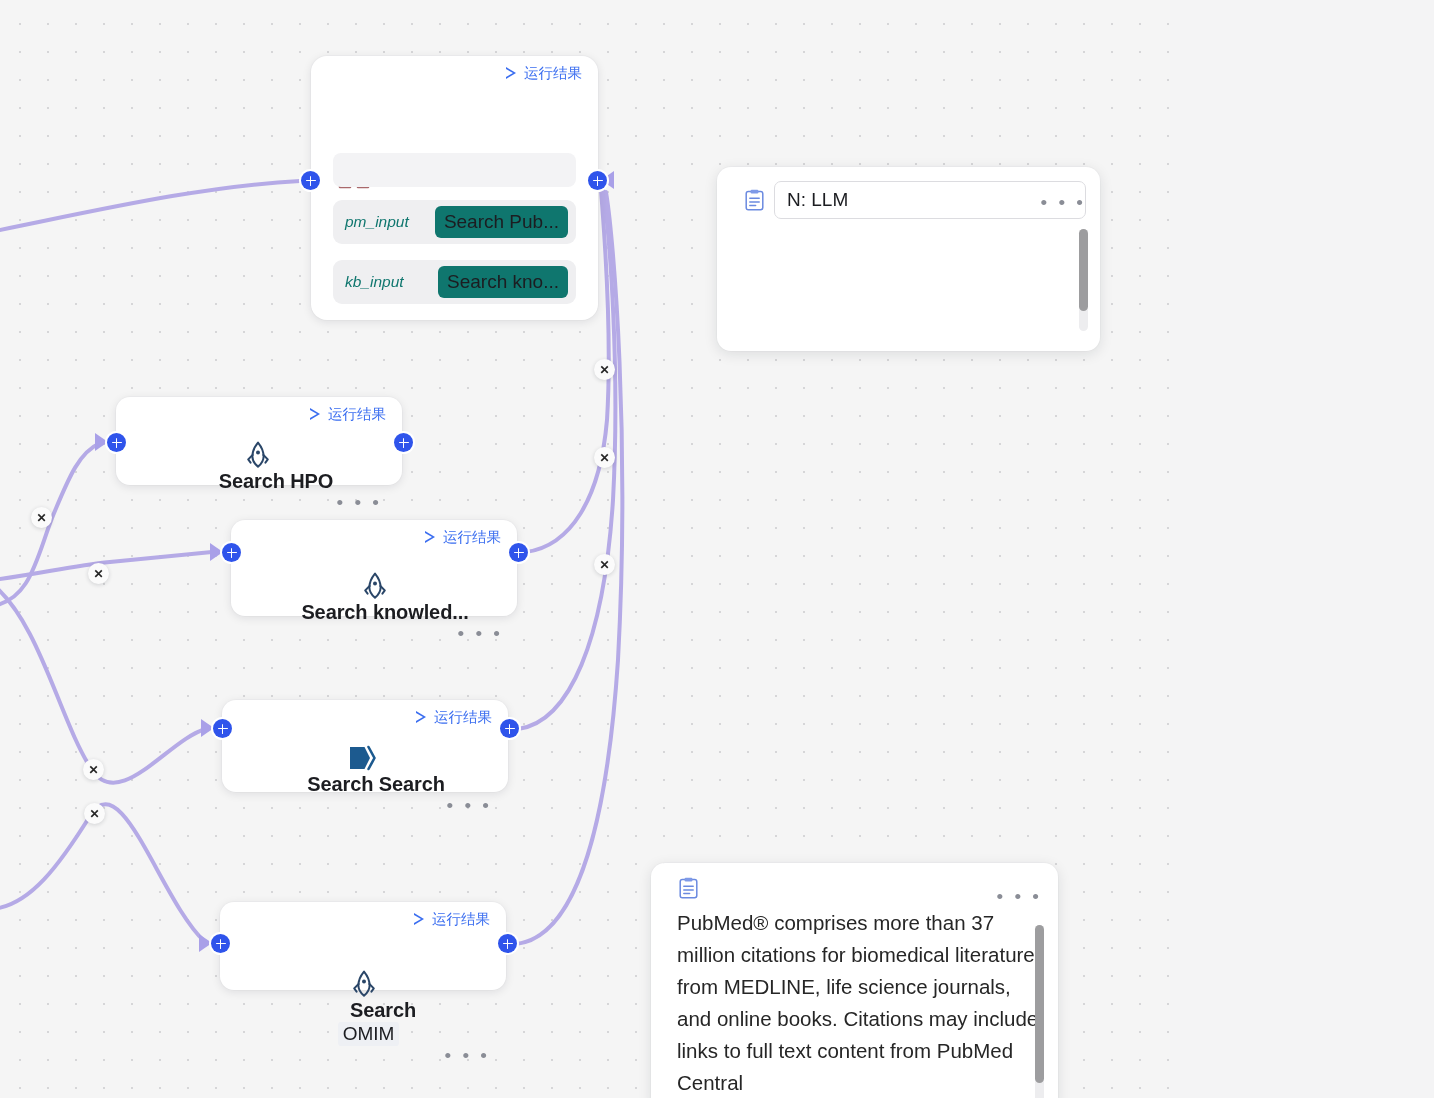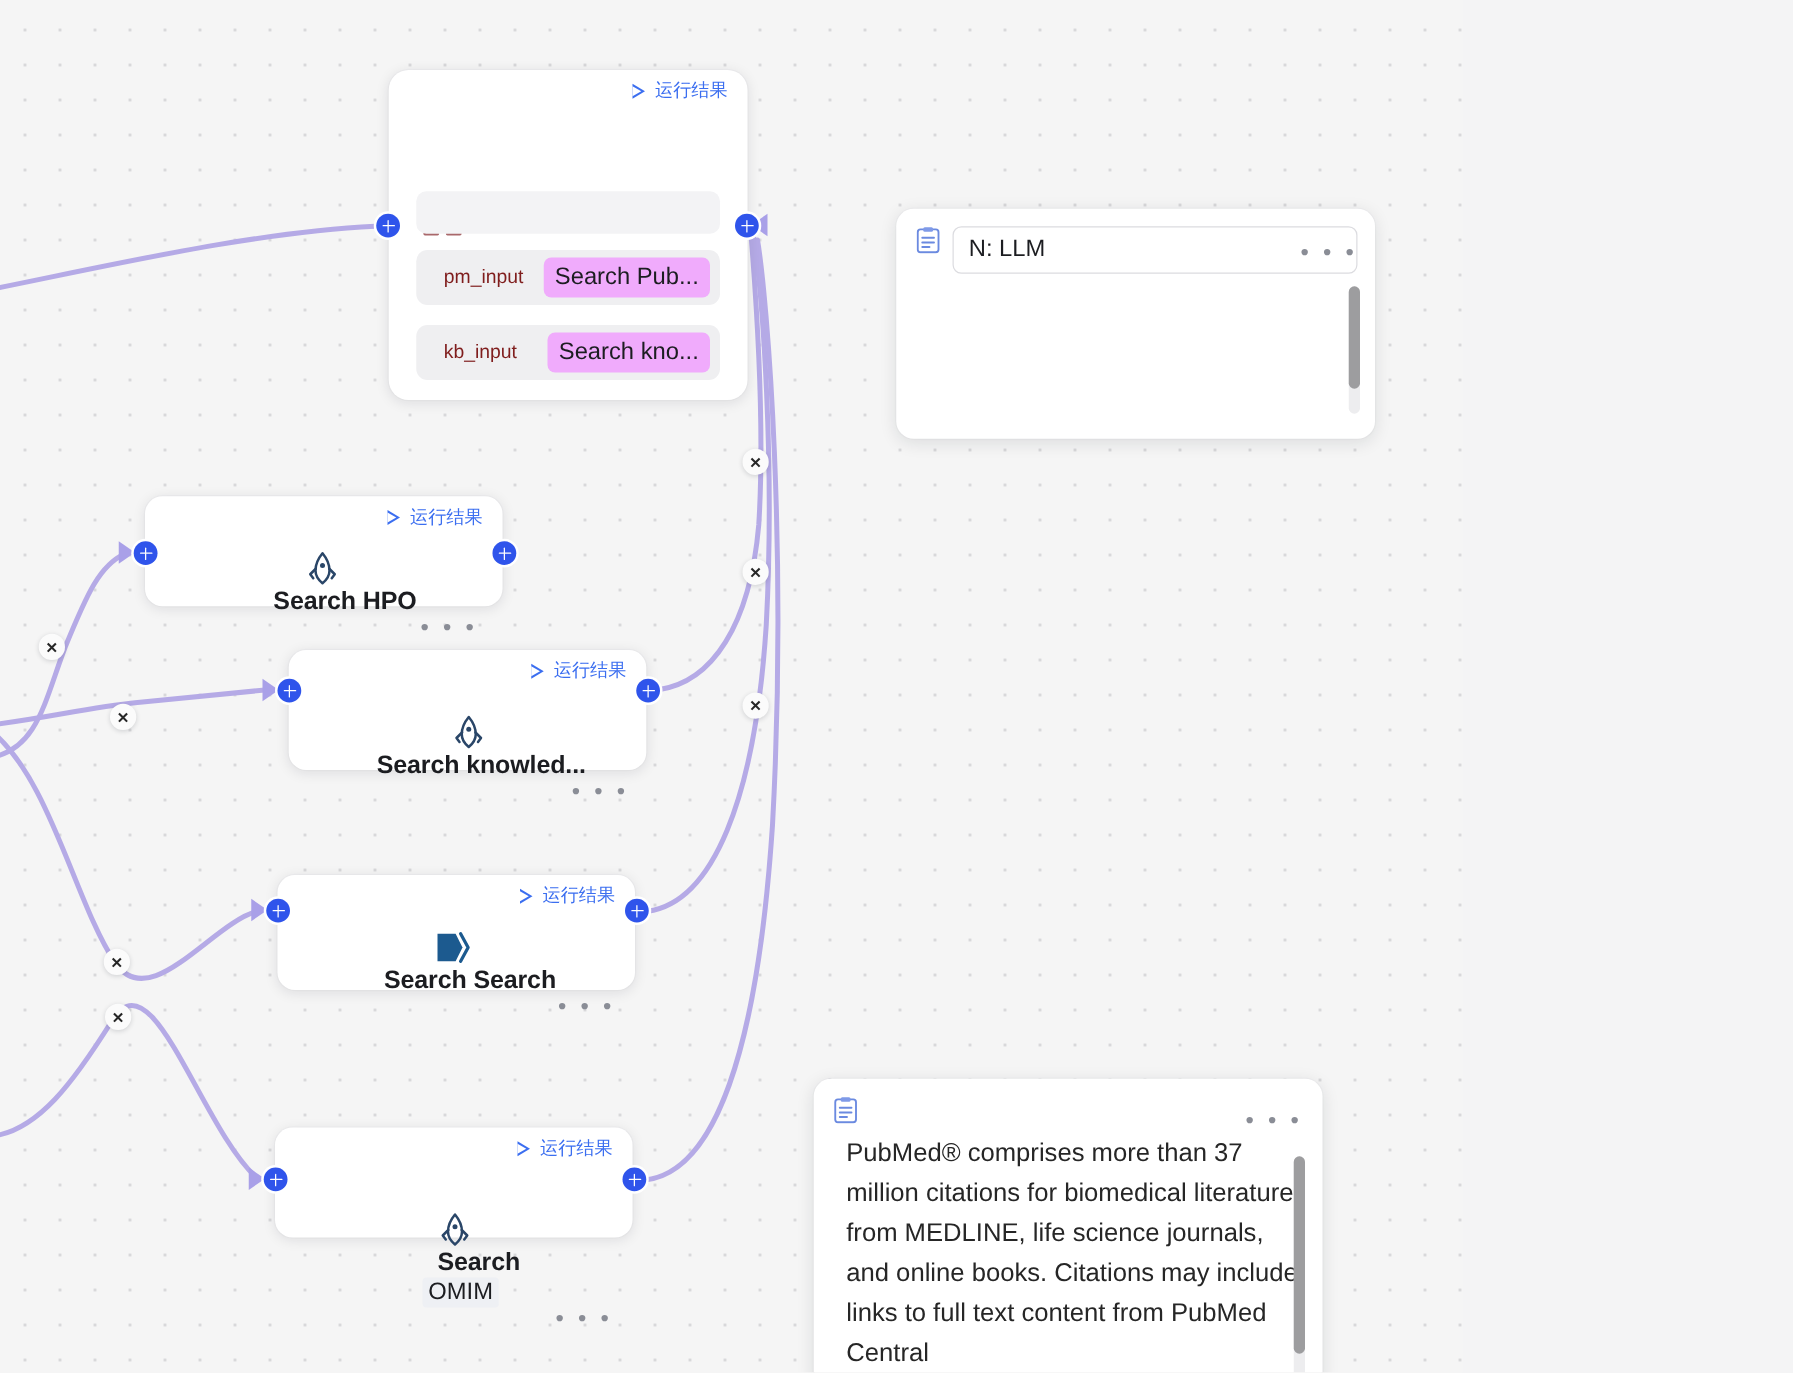--- a/index.html
+++ b/index.html
@@ -191,29 +191,30 @@
     position: absolute;
     left: 22px;
     width: 243px;
     height: 44px;
     background: #efeff1;
     border-radius: 9px;
     display: flex;
     align-items: center;
   }
   .llm-field .key {
-    margin-left: 22px;
+    margin-left: 12px;
     font-size: 15.5px;
-    color: #7f1d1d;
+    color: #0f766e;
     white-space: nowrap;
+    font-style: italic;
   }
   .llm-field .val {
     margin-left: auto;
     margin-right: 8px;
-    background: #f0abfc;
+    background: #0f766e;
     border-radius: 6px;
     padding: 5px 9px;
     font-size: 19px;
     color: #1c1d21;
     white-space: nowrap;
     max-width: 150px;
     overflow: hidden;
     text-align: center;
   }
   #llm-field-pm { top: 144px; }
@@ -240,23 +241,24 @@
   
   .note {
     position: absolute;
     background: #ffffff;
     border-radius: 14px;
     box-shadow: 0 3px 14px rgba(16,24,40,0.11), 0 0 0 1px rgba(16,24,40,0.02);
     overflow: hidden;
   }
   .note-head {
     display: flex;
-    align-items: flex-start;
+    align-items: center;
     gap: 10px;
     padding: 14px 14px 0 16px;
+    margin-left: 12px;
   }
   .note-icon { width: 19px; height: 22px; flex: 0 0 auto; }
   .note-title-box {
     flex: 1 1 auto;
     border: 1px solid #dcdce0;
     border-radius: 7px;
     background: #fff;
     font-size: 19px;
     color: #1c1d21;
     padding: 7px 12px;

